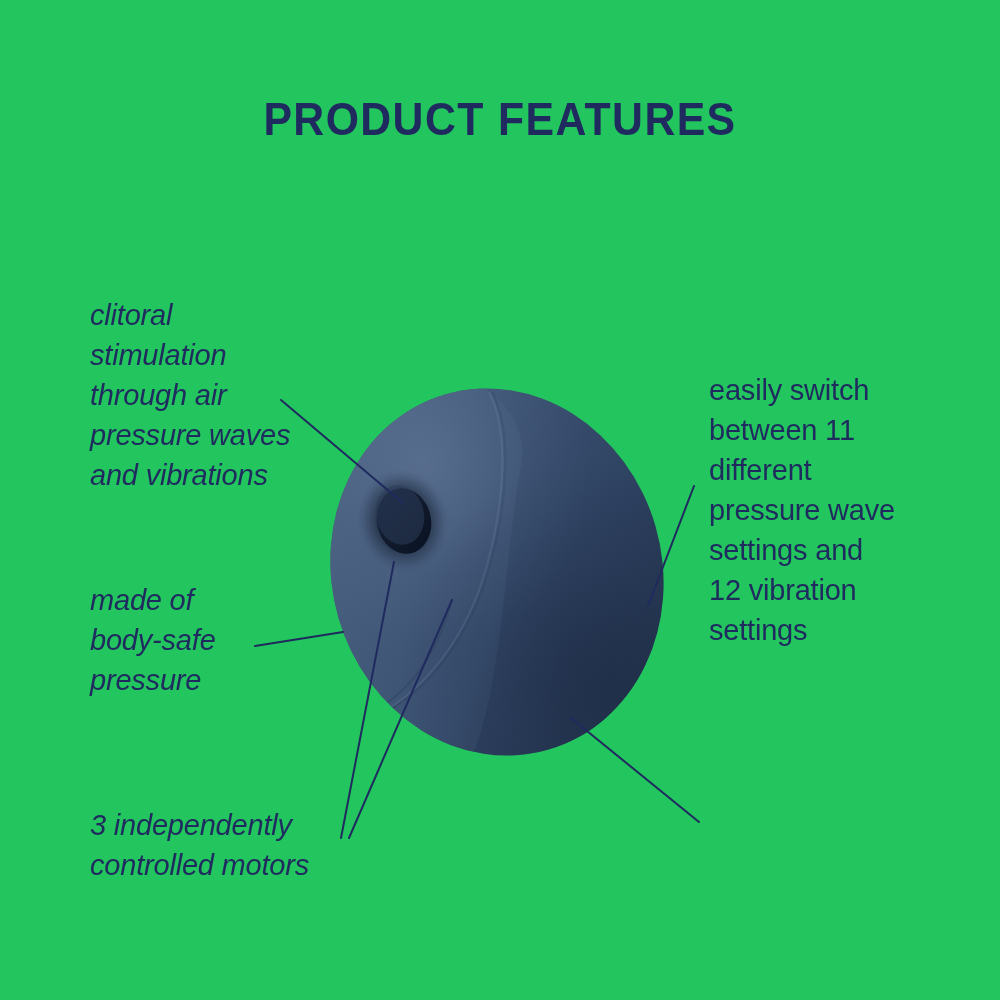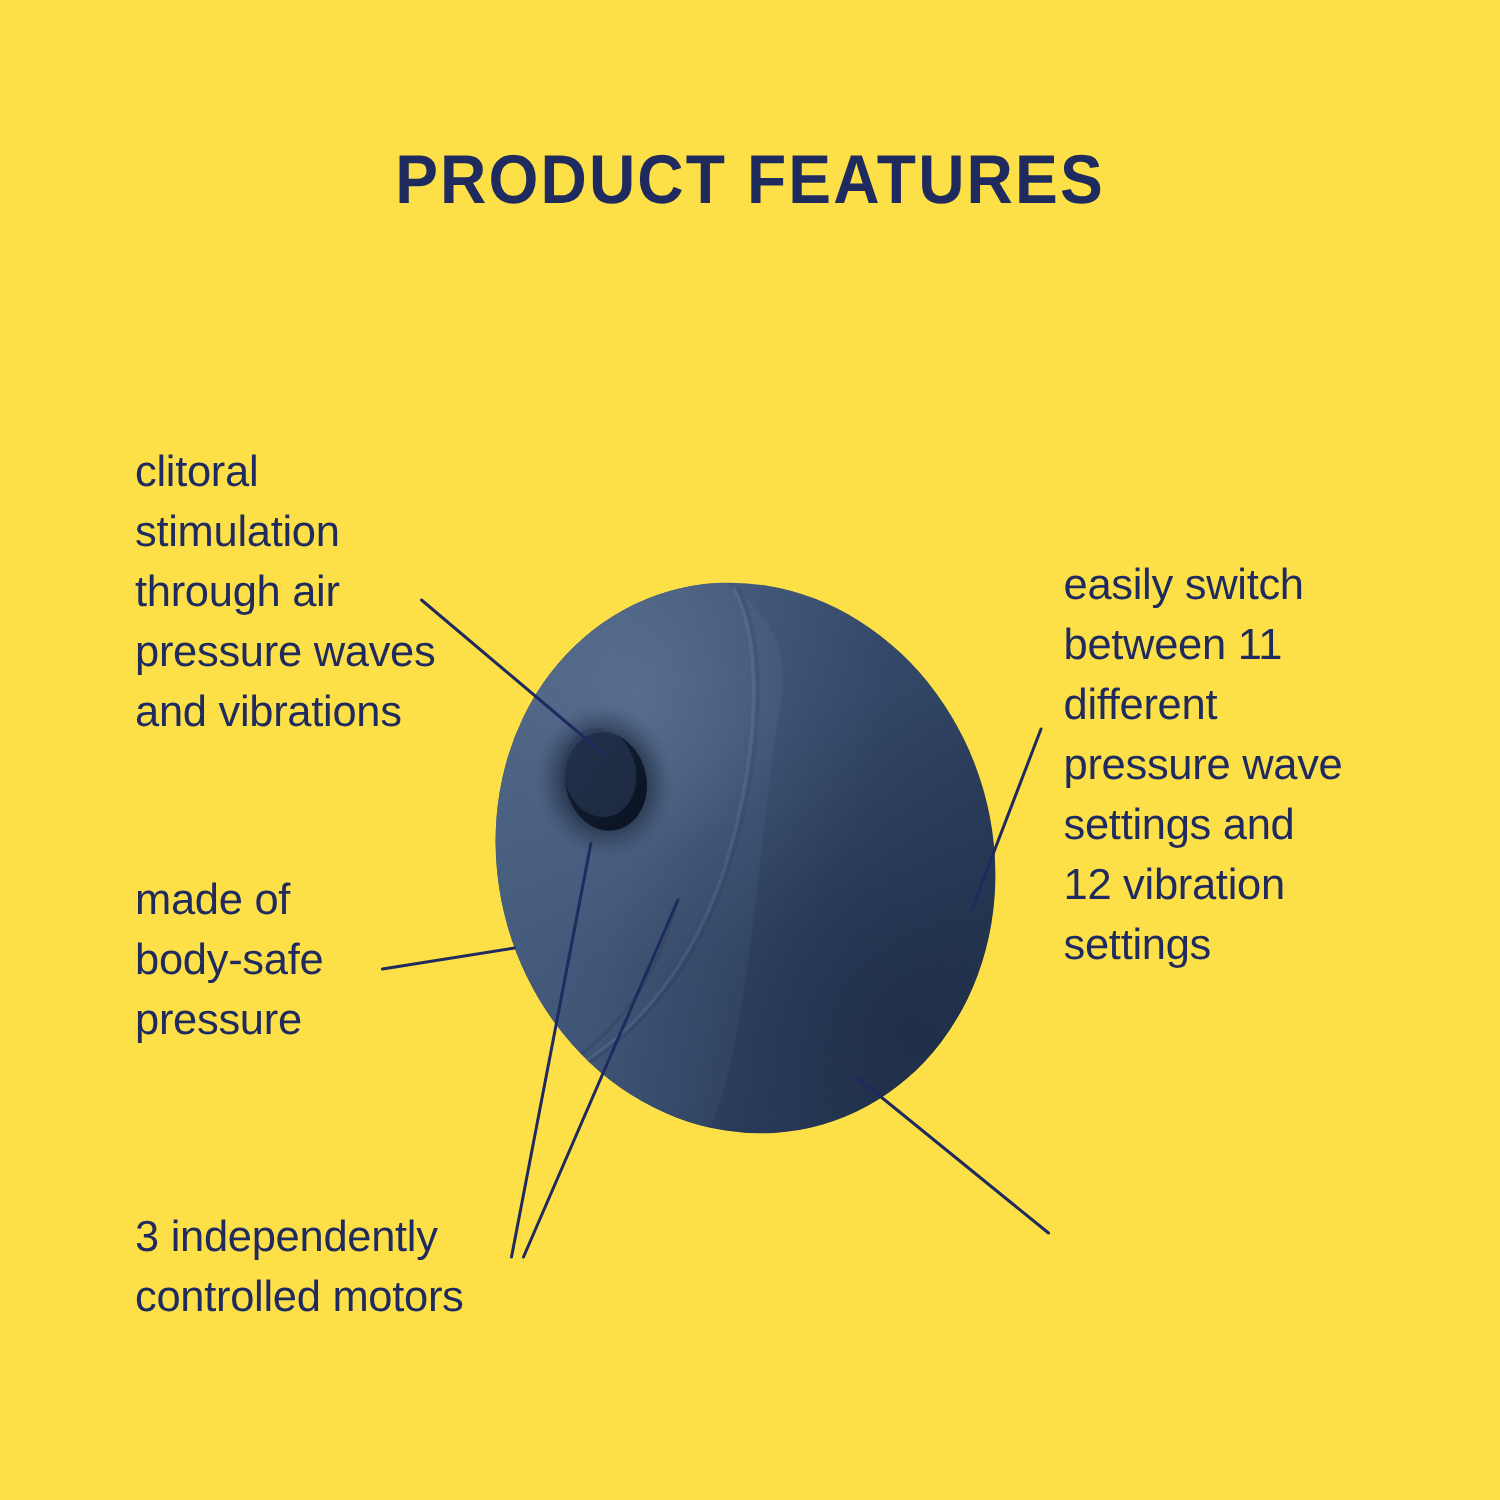--- a/index.html
+++ b/index.html
@@ -8,21 +8,21 @@
     padding: 0;
     background: #ffffff;
   }
   body {
     font-family: "Liberation Sans", sans-serif;
   }
   #infographic {
     position: relative;
     width: 1000px;
     height: 1000px;
-    background: #fde047;
+    background: #22c55e;
     overflow: hidden;
   }
   #page-title {
     position: absolute;
     top: 92px;
     left: 0;
     width: 1000px;
     text-align: center;
     font-family: "Liberation Sans", sans-serif;
     font-size: 46px;
@@ -35,21 +35,21 @@
   .callout {
     position: absolute;
     color: #1f2a5e;
     font-family: "Liberation Sans", sans-serif;
     font-size: 29px;
     line-height: 40px;
     font-weight: 400;
     letter-spacing: -0.2px;
     white-space: pre-line;
   }
-  .callout-left { text-align: left; }
+  .callout-left { text-align: left; font-style: italic; }
   .callout-right { text-align: left; }
 
   #callout-clitoral   { left: 90px;  top: 295px; width: 320px; }
   #callout-material   { left: 90px;  top: 580px; width: 260px; }
   #callout-motors     { left: 90px;  top: 805px; width: 330px; }
   #callout-settings   { left: 709px; top: 338px; width: 280px; margin-top: 32px; }
   #callout-charging   { left: 709px; top: 768px; width: 250px; }
 
   #product-svg, #leader-svg {
     position: absolute;

